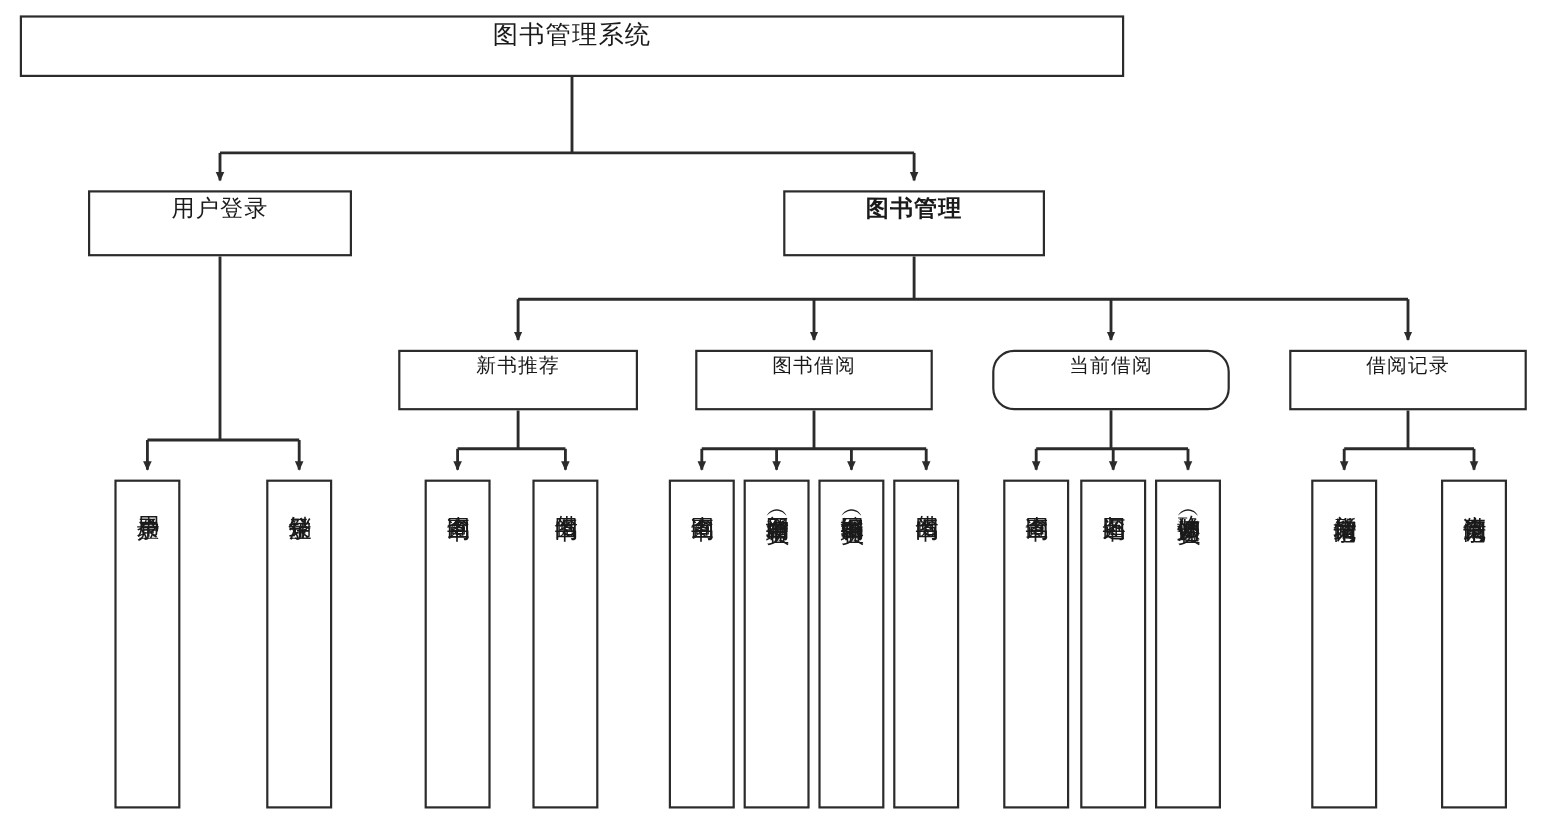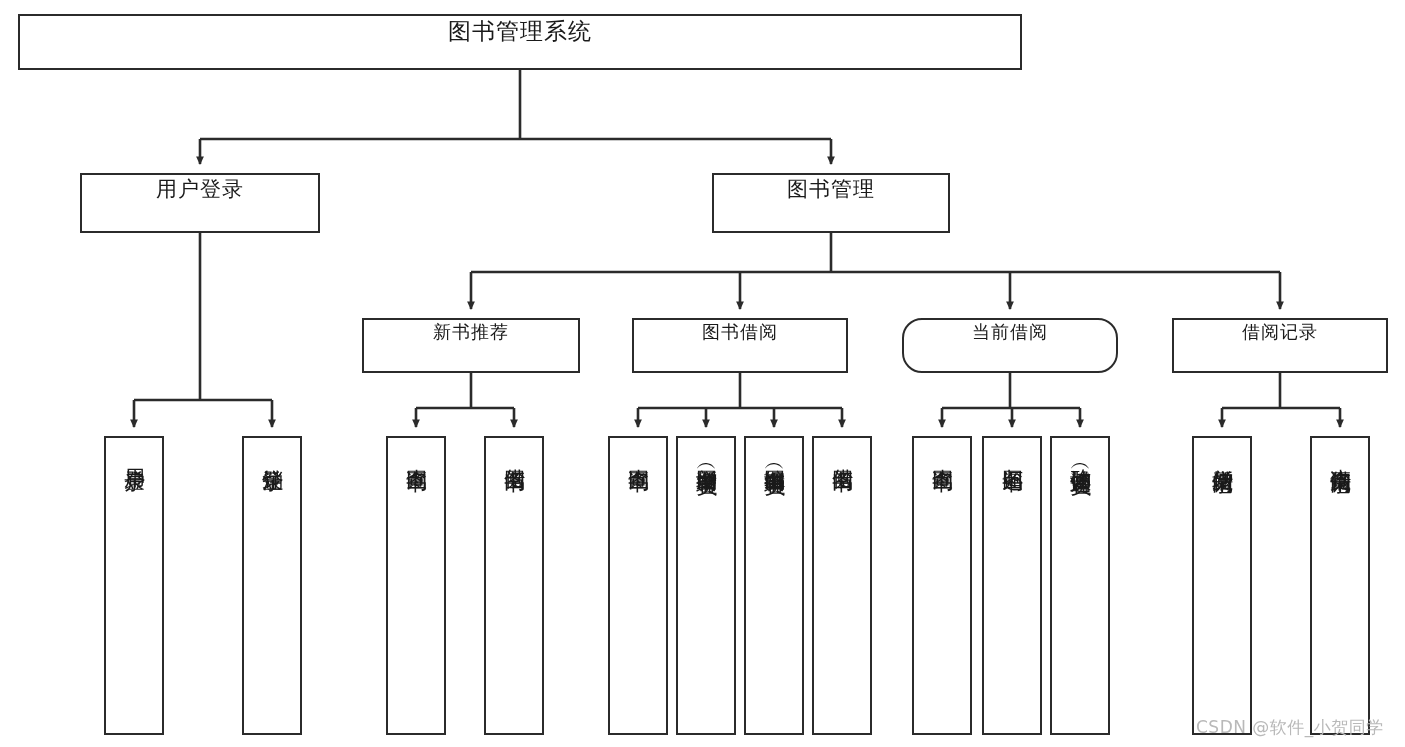--- a/index.html
+++ b/index.html
@@ -116,21 +116,21 @@
       </g>
   </svg>
 
   <div id="node-layer">
       <div class="node root" style="left: 18px; top: 14px; width: 1004px; height: 56px; border-color: rgb(43, 43, 43); color: rgb(26, 26, 26);">
         <span class="hlabel">图书管理系统</span>
       </div>
       <div class="node lvl2" style="left: 80px; top: 173px; width: 240px; height: 60px; border-color: rgb(43, 43, 43); color: rgb(26, 26, 26);">
         <span class="hlabel">用户登录</span>
       </div>
-      <div class="node lvl2" style="left: 712px; top: 173px; width: 238px; height: 60px; border-color: rgb(43, 43, 43); color: rgb(26, 26, 26);">
+      <div class="node lvl2" style="left: 712px; top: 173px; width: 238px; height: 60px; border-color: rgb(43, 43, 43); color: rgb(26, 26, 26); font-weight: bold;">
         <span class="hlabel">图书管理</span>
       </div>
       <div class="node lvl3" style="left: 362px; top: 318px; width: 218px; height: 55px; border-color: rgb(43, 43, 43); color: rgb(26, 26, 26);">
         <span class="hlabel">新书推荐</span>
       </div>
       <div class="node lvl3" style="left: 632px; top: 318px; width: 216px; height: 55px; border-color: rgb(43, 43, 43); color: rgb(26, 26, 26);">
         <span class="hlabel">图书借阅</span>
       </div>
       <div class="node lvl3" style="left: 902px; top: 318px; width: 216px; height: 55px; border-color: rgb(43, 43, 43); color: rgb(26, 26, 26); border-radius: 20px;">
         <span class="hlabel">当前借阅</span>
@@ -172,14 +172,13 @@
         <span class="vlabel">确认归还（管理员）</span>
       </div>
       <div class="node leaf" style="left: 1192px; top: 436px; width: 60px; height: 299px; border-color: rgb(43, 43, 43); color: rgb(26, 26, 26);">
         <span class="vlabel">新增借阅记录</span>
       </div>
       <div class="node leaf" style="left: 1310px; top: 436px; width: 60px; height: 299px; border-color: rgb(43, 43, 43); color: rgb(26, 26, 26);">
         <span class="vlabel">查询借阅记录</span>
       </div>
     </div>
 
-  <div class="watermark" style="left: 1196px; top: 716px; color: rgb(185, 185, 185);">CSDN @软件_小贺同学</div>
 </div>
 
 </body></html>

